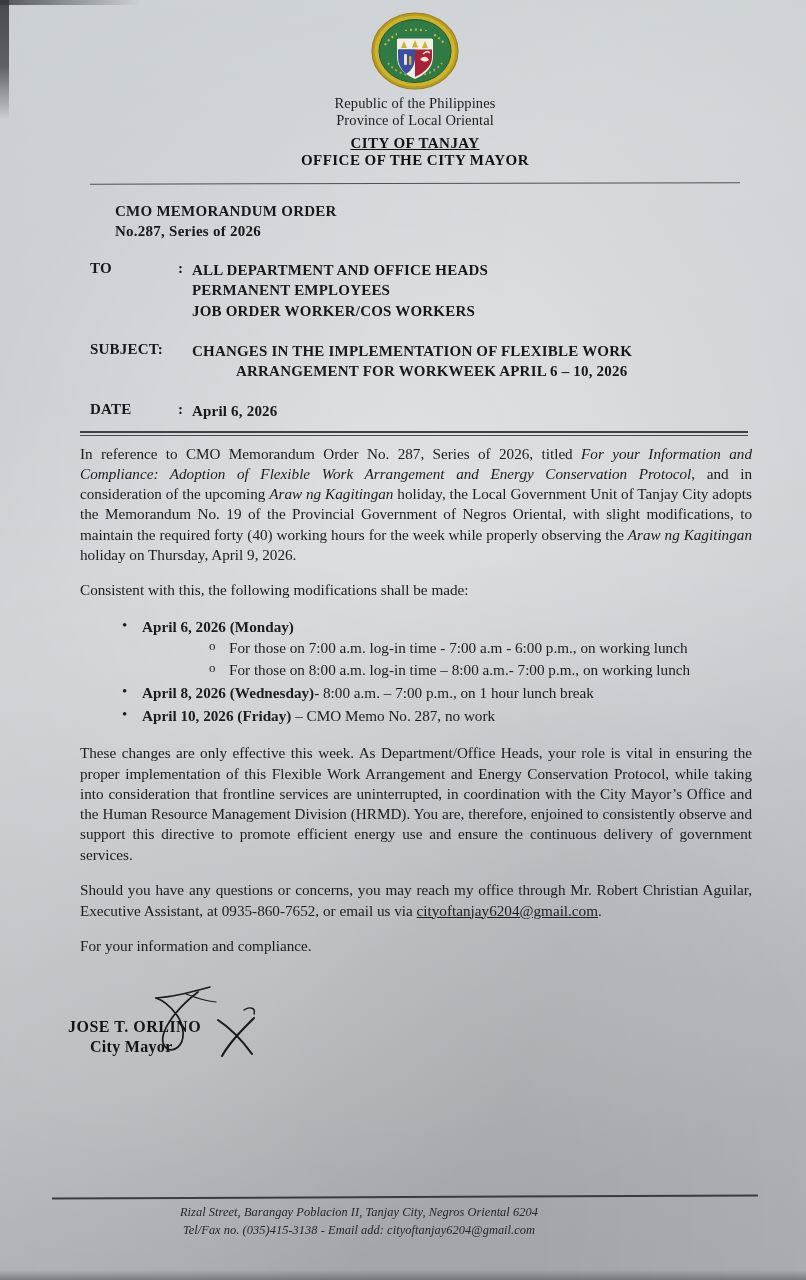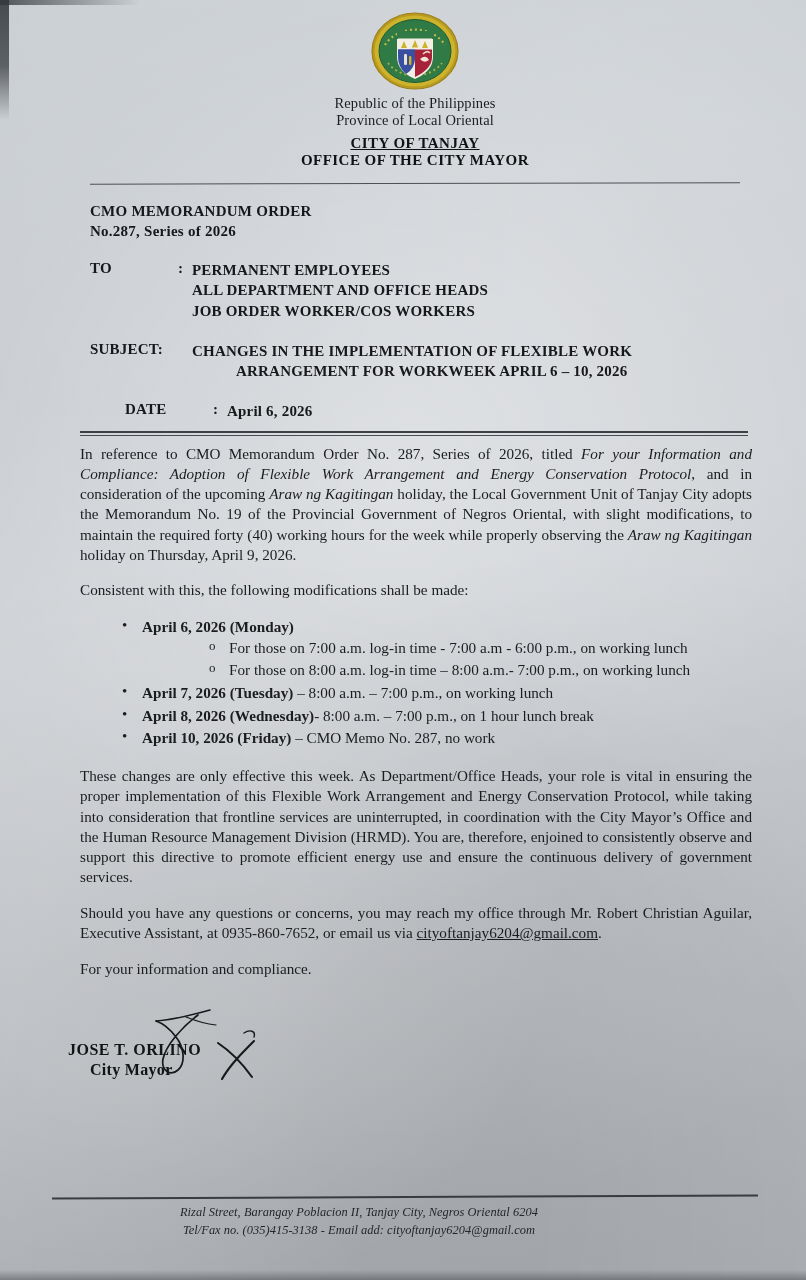--- a/index.html
+++ b/index.html
@@ -107,34 +107,35 @@
   
   .headblock {
     margin: 18px 0 0 78px;
     width: 660px;
   }
   .mo-title {
     font-size: 15px;
     font-weight: bold;
     letter-spacing: .25px;
     line-height: 1.32;
+    margin-left: 25px;
   }
   .kv {
     display: flex;
     margin-top: 18px;
     font-size: 15px;
     font-weight: bold;
     letter-spacing: .2px;
   }
   .kv .k { width: 88px; flex: 0 0 88px; }
   .kv .c { width: 14px; flex: 0 0 14px; }
   .kv .v { line-height: 1.35; }
   .kv.subject .k { width: 88px; flex: 0 0 88px; }
   .kv.subject { margin-top: 20px; }
-  .kv.date { margin-top: 20px; margin-left: 35px; }
+  .kv.date { margin-top: 20px; }
   .v-line { display: block; }
   .v-indent { display: block; padding-left: 44px; }
 
   .rule-double {
     margin: 9px 70px 0 68px;
     border-top: 2px solid #2d3034;
     border-bottom: 1px solid #3a3d41;
     height: 2px;
     opacity: .9;
   }
@@ -303,22 +304,22 @@
     <div class="headblock">
       <div class="mo-title">
         <span>CMO MEMORANDUM ORDER</span><br>
         <span>No.287, Series of 2026</span>
       </div>
 
       <div class="kv to">
         <span class="k">TO</span>
         <span class="c">:</span>
         <span class="v">
+          <span class="v-line">ALL DEPARTMENT AND OFFICE HEADS</span>
           <span class="v-line">PERMANENT EMPLOYEES</span>
-          <span class="v-line">ALL DEPARTMENT AND OFFICE HEADS</span>
           <span class="v-line">JOB ORDER WORKER/COS WORKERS</span>
         </span>
       </div>
 
       <div class="kv subject">
         <span class="k">SUBJECT:</span>
         <span class="c"></span>
         <span class="v">
           <span class="v-line">CHANGES IN THE IMPLEMENTATION OF FLEXIBLE WORK</span>
           <span class="v-indent">ARRANGEMENT FOR WORKWEEK APRIL 6 – 10, 2026</span>
@@ -340,23 +341,20 @@
 
       <p class="para lead-in">Consistent with this, the following modifications shall be made:</p>
 
       <ul class="lvl1">
         <li>
           <span class="b">April 6, 2026 (Monday)</span><span></span>
           <ul class="lvl2">
             <li>For those on 7:00 a.m. log-in time - 7:00 a.m - 6:00 p.m., on working lunch</li>
             <li>For those on 8:00 a.m. log-in time – 8:00 a.m.- 7:00 p.m., on working lunch</li>
           </ul>
-        </li>
-        <li>
-          <span class="b">April 7, 2026 (Tuesday)</span><span> – 8:00 a.m. – 7:00 p.m., on working lunch</span>
         </li>
         <li>
           <span class="b">April 8, 2026 (Wednesday)</span><span>- 8:00 a.m. – 7:00 p.m., on 1 hour lunch break</span>
         </li>
         <li>
           <span class="b">April 10, 2026 (Friday)</span><span> – CMO Memo No. 287, no work</span>
         </li>
       </ul>
 
       <p class="para closing">These changes are only effective this week. As Department/Office Heads, your role is vital in ensuring the proper implementation of this Flexible Work Arrangement and Energy Conservation Protocol, while taking into consideration that frontline services are uninterrupted, in coordination with the City Mayor’s Office and the Human Resource Management Division (HRMD). You are, therefore, enjoined to consistently observe and support this directive to promote efficient energy use and ensure the continuous delivery of government services.</p>

